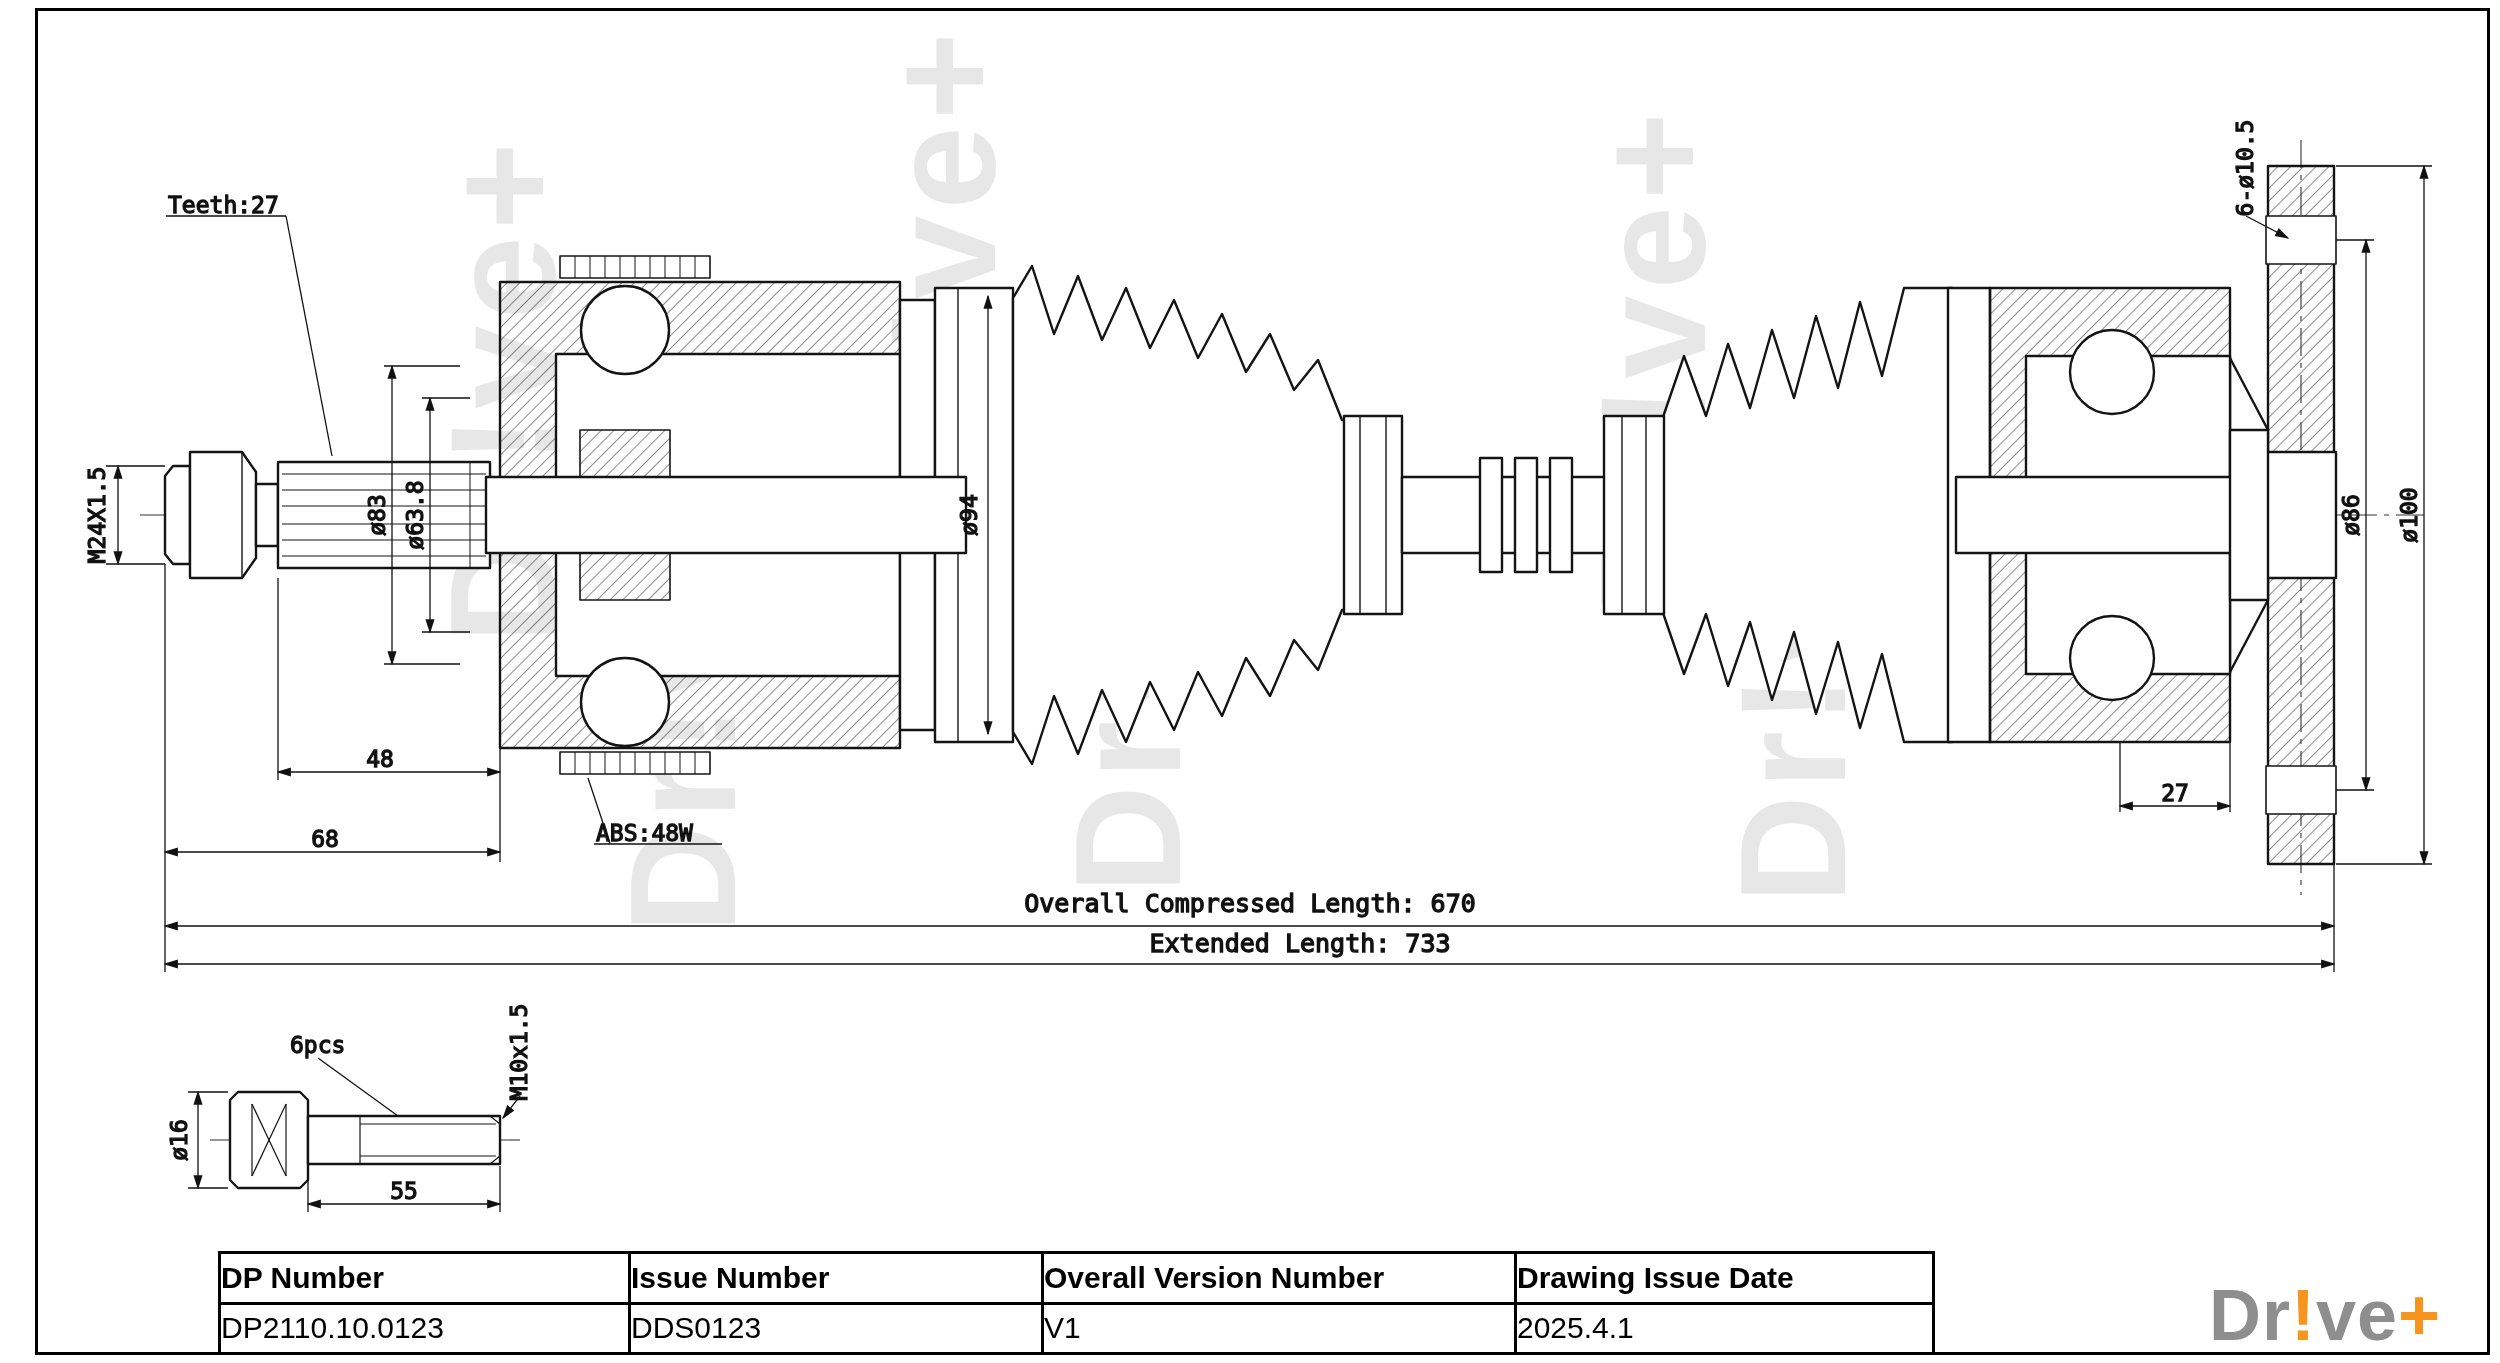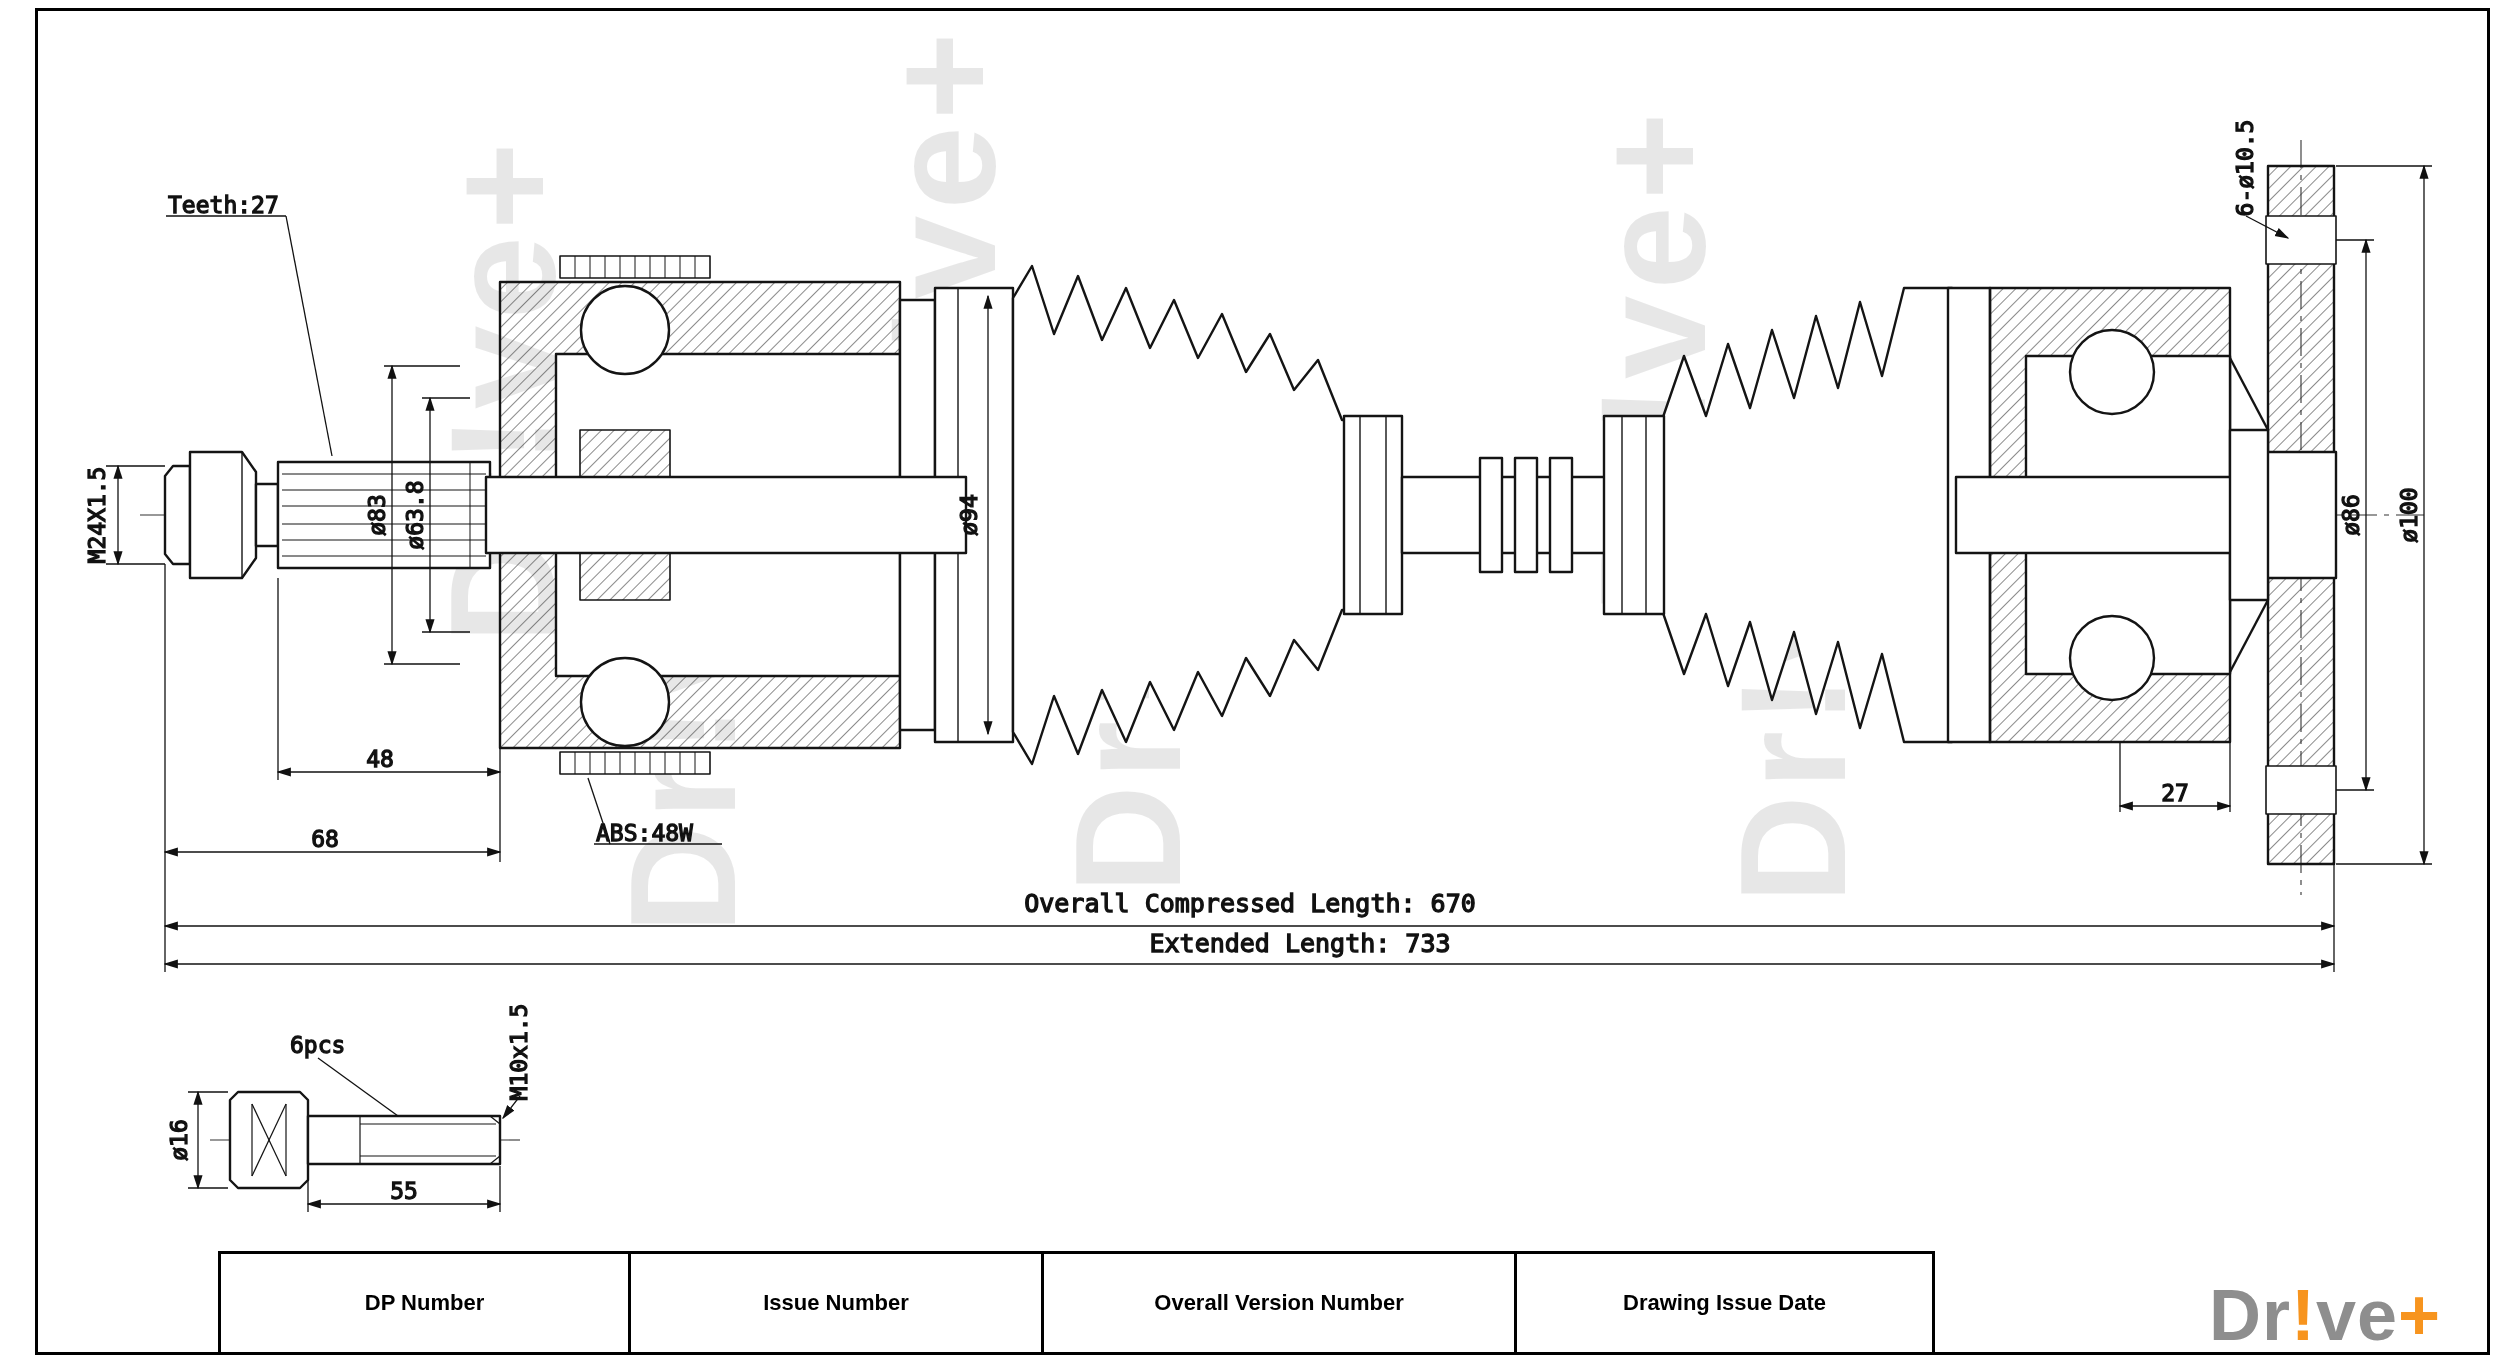--- a/index.html
+++ b/index.html
@@ -19,22 +19,22 @@
   .dim-text {
     font-family:"DejaVu Sans Mono", monospace; font-size:23px; fill:#111;
     dominant-baseline:middle;
   }
   .len-text { font-family:"DejaVu Sans Mono", monospace; font-size:25px; fill:#111; }
   table.title-block {
     position:absolute; left:218px; top:1251px; width:1702px; height:104px;
     border-collapse:collapse; table-layout:fixed;
   }
   table.title-block td {
-    border:3px solid #000; text-align:center; vertical-align:middle;
-    font-size:22px; color:#000; padding:0;
+    border:3px solid #000; text-align:left; vertical-align:middle;
+    font-size:30px; color:#000; padding:0;
   }
   table.title-block tr.hdr td { font-weight:bold; }
   .logo {
     position:absolute; left:2160px; top:1280px; width:330px; height:70px;
     text-align:center; font-weight:bold; font-size:72px; letter-spacing:1px;
     color:#8E8E8E; line-height:70px;
   }
   .logo .accent { color:#F7941E; }
 </style>
 </head>
@@ -263,16 +263,22 @@
 </svg>
 
 <table class="title-block">
   <tbody>
       <tr class="hdr">
     <td style="width:407px">DP Number</td>
     <td style="width:410px">Issue Number</td>
     <td style="width:470px">Overall Version Number</td>
     <td style="width:415px">Drawing Issue Date</td>
   </tr>
+  <tr>
+    <td>DP2110.10.0123</td>
+    <td>DDS0123</td>
+    <td>V1</td>
+    <td>2025.4.1</td>
+  </tr>
 </tbody>
   </table>
 
 <div class="logo"><span>Dr</span><span class="accent">!</span><span>ve</span><span class="accent">+</span></div>
 
 </body></html>

